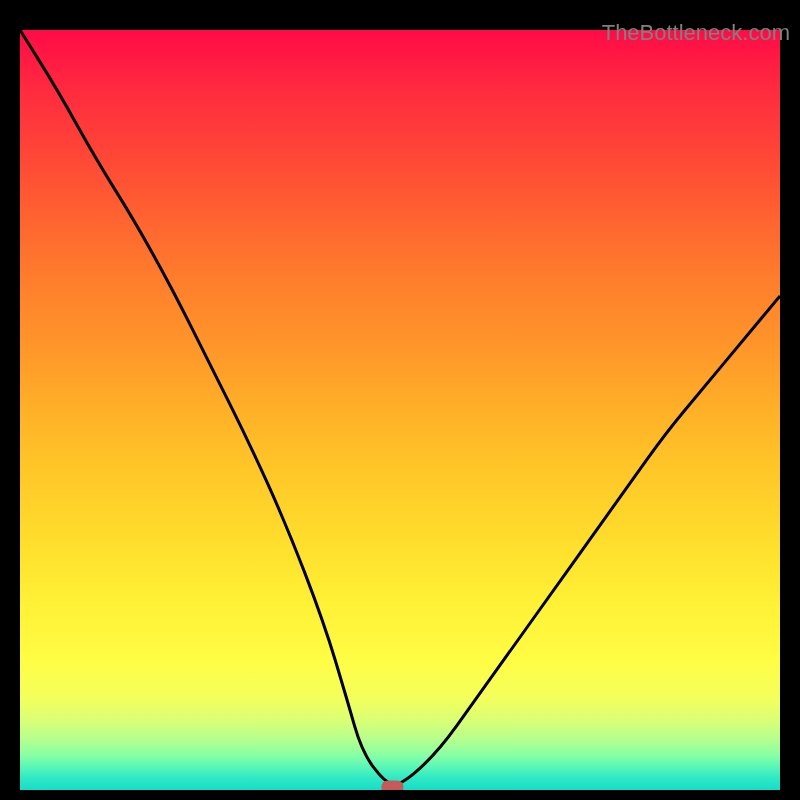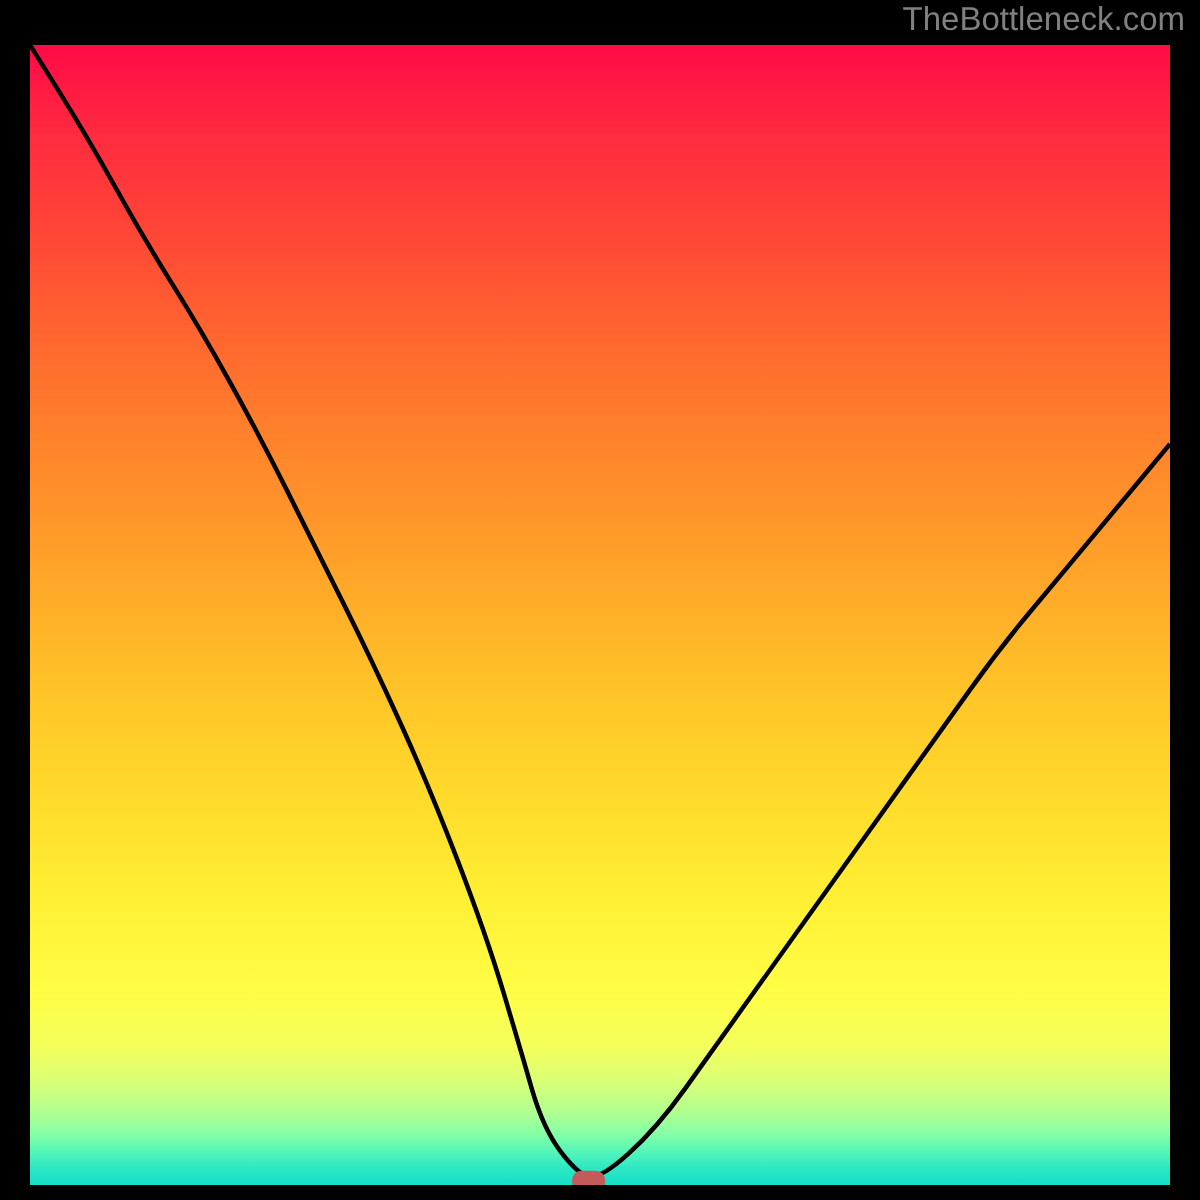--- a/index.html
+++ b/index.html
@@ -12,21 +12,21 @@
     font-family: Arial, sans-serif;
   }
   .container {
     width: 800px;
     height: 800px;
     position: relative;
     background: #000;
   }
   .attribution {
     position: absolute;
-    top: 0;
+    top: 20px;
     right: 10px;
     color: #808080;
     font-size: 22px;
     font-weight: 500;
     z-index: 10;
   }
   .plot-area {
     position: absolute;
     left: 20px;
     top: 30px;

